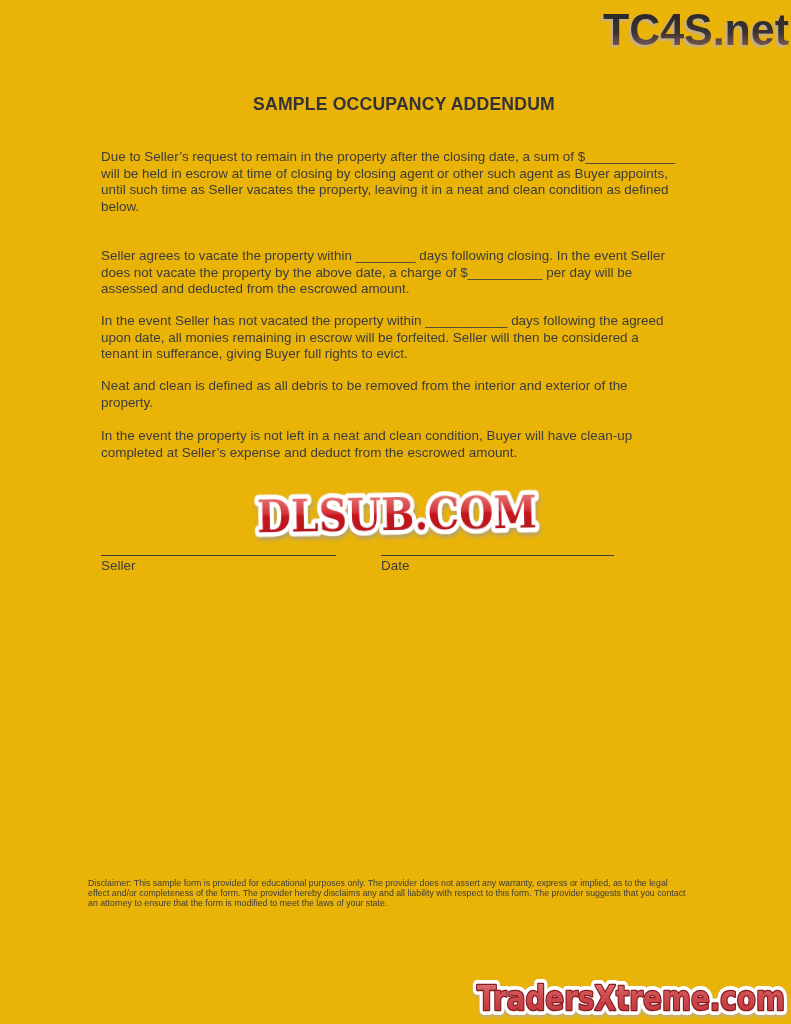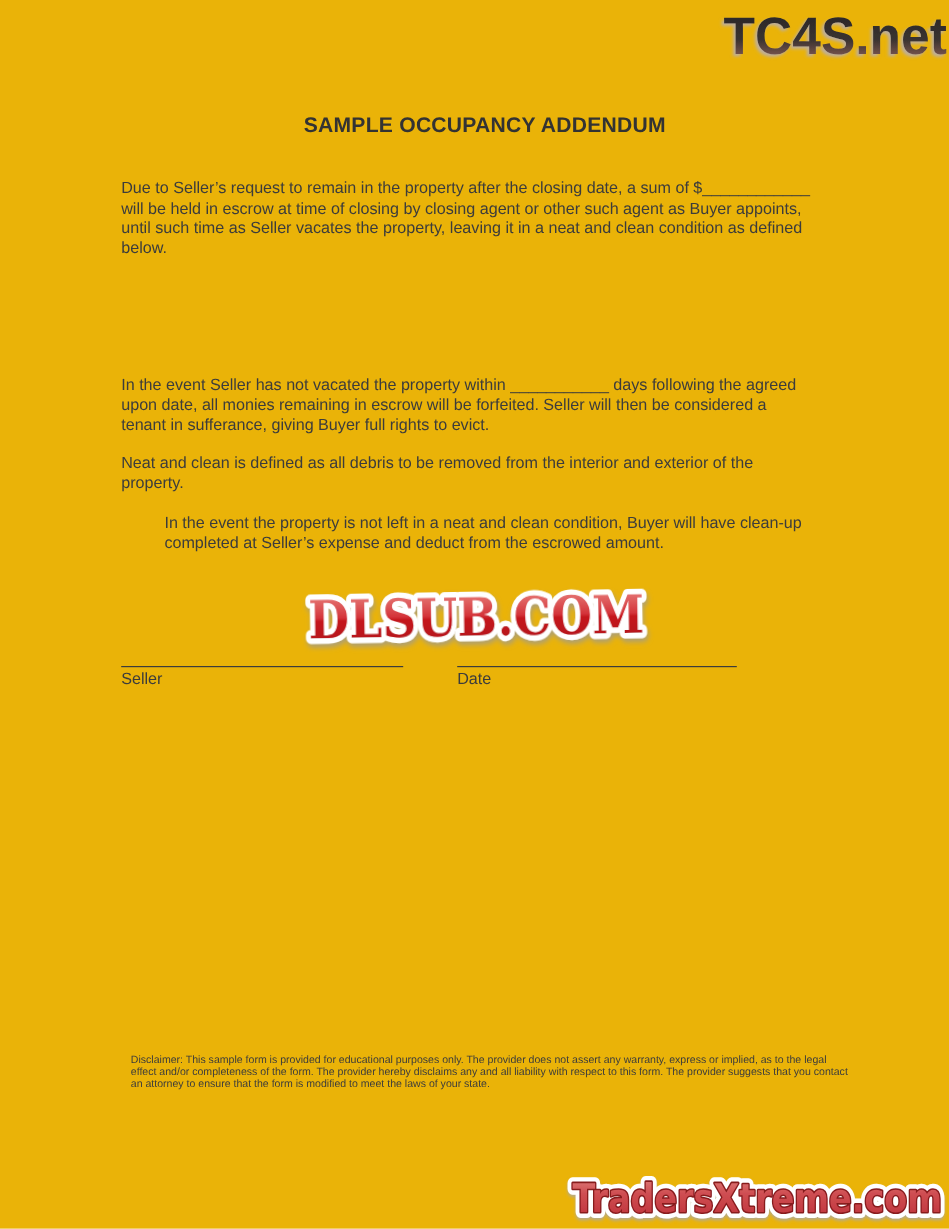--- a/index.html
+++ b/index.html
@@ -35,21 +35,21 @@
     width: 640px;
     font-size: 13.45px;
     line-height: 16.6px;
     white-space: pre;
     color: #3c3c3c;
   }
   .p1 { top: 149px; }
   .p2 { top: 248px; }
   .p3 { top: 313px; }
   .p4 { top: 378px; }
-  .p5 { top: 428px; margin-left: 36px; }
+  .p5 { top: 428px; }
   .p6 { top: 477px; }
 
   .sig-block {
     position: absolute;
     top: 555px;
   }
   .sig-block.seller { left: 101px; width: 235px; }
   .sig-block.date   { left: 381px; width: 233px; }
   .sig-line {
     border-top: 1.4px solid #3c3c3c;
@@ -65,21 +65,20 @@
 
   .disclaimer {
     position: absolute;
     left: 88px;
     top: 878px;
     width: 660px;
     font-size: 8.8px;
     line-height: 10px;
     white-space: pre;
     color: #3c3c3c;
-    margin-left: 21px;
   }
 
   .logo-tc4s {
     position: absolute;
     top: 2px;
     left: 592px;
   }
   .wm-dlsub {
     position: absolute;
     top: 478px;
@@ -109,20 +108,23 @@
     </defs>
     <text x="11" y="43" font-family="'Liberation Sans', sans-serif" font-size="44" font-weight="bold" textLength="186" lengthAdjust="spacingAndGlyphs" fill="url(#gradTc4s)" filter="url(#embossTc4s)">TC4S.net</text>
   </svg>
 
   <h1 class="doc-title">SAMPLE OCCUPANCY ADDENDUM</h1>
 
   <div class="para p1">Due to Seller’s request to remain in the property after the closing date, a sum of $____________
 will be held in escrow at time of closing by closing agent or other such agent as Buyer appoints,
 until such time as Seller vacates the property, leaving it in a neat and clean condition as defined
 below.</div>
+  <div class="para p2">Seller agrees to vacate the property within ________ days following closing. In the event Seller
+does not vacate the property by the above date, a charge of $__________ per day will be
+assessed and deducted from the escrowed amount.</div>
   <div class="para p4">Neat and clean is defined as all debris to be removed from the interior and exterior of the
 property.</div>
   <div class="para p3">In the event Seller has not vacated the property within ___________ days following the agreed
 upon date, all monies remaining in escrow will be forfeited. Seller will then be considered a
 tenant in sufferance, giving Buyer full rights to evict.</div>
   <div class="para p5">In the event the property is not left in a neat and clean condition, Buyer will have clean-up
 completed at Seller’s expense and deduct from the escrowed amount.</div>
 
   <svg class="wm-dlsub" width="310" height="70" viewBox="0 0 310 70" aria-hidden="true">
     <defs>

